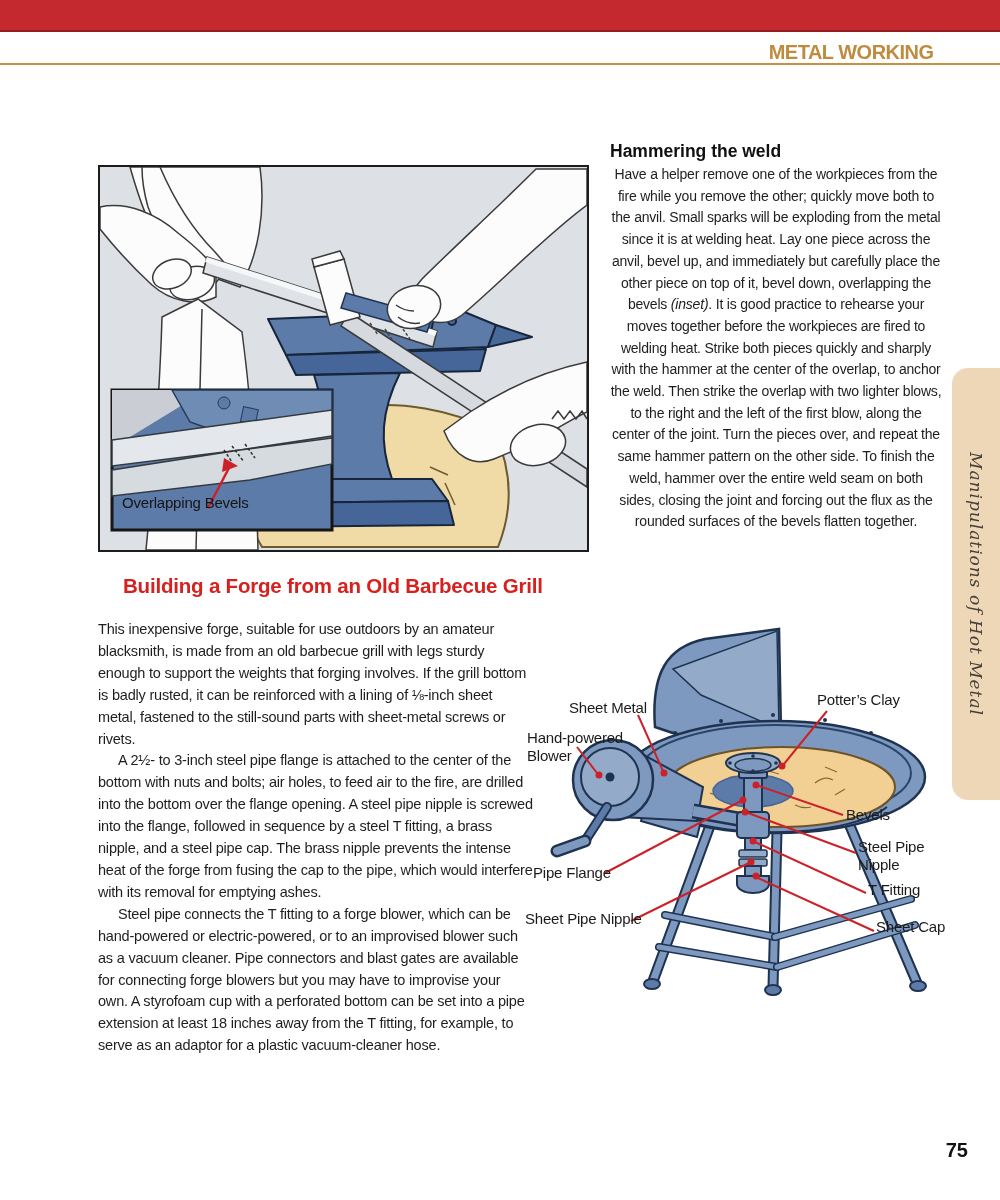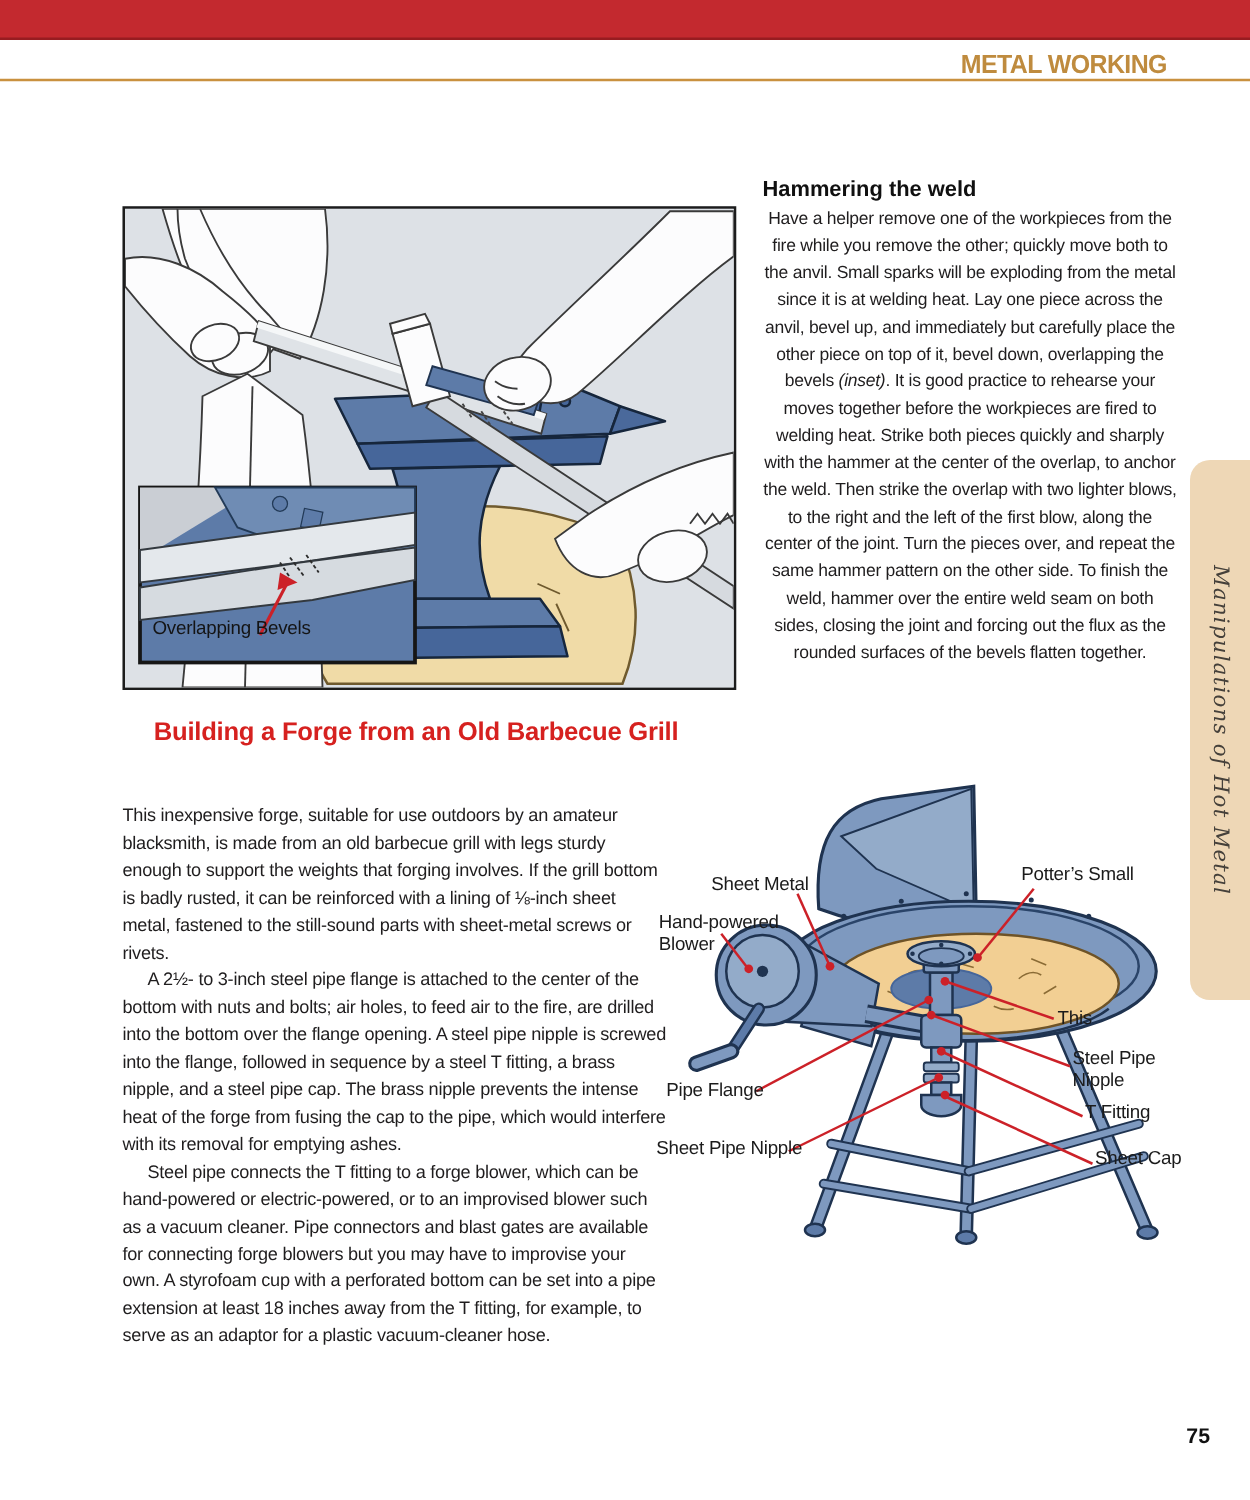--- a/index.html
+++ b/index.html
@@ -16,21 +16,21 @@
   .side-tab{position:absolute;right:0;top:368px;width:48px;height:432px;background:#eed7b6;
         border-radius:16px 0 0 16px;display:flex;align-items:center;justify-content:center;}
   .side-tab-text{writing-mode:vertical-rl;font-family:"DejaVu Serif", serif;font-style:italic;
         font-size:17px;color:#45403a;letter-spacing:1px;white-space:nowrap;}
 
   
   .h-small{position:absolute;left:610px;top:141px;font-size:17.5px;font-weight:bold;color:#101010;}
   .col-right{position:absolute;left:610px;top:164px;width:332px;font-size:14px;line-height:21.7px;
         letter-spacing:-0.2px;text-align:center;}
   .h-red{position:absolute;left:98px;top:574px;font-size:20.5px;font-weight:bold;color:#d6211f;letter-spacing:-0.2px;margin-left:25px;}
-  .col-left{position:absolute;left:98px;top:619px;width:436px;font-size:14.5px;line-height:21.9px;letter-spacing:-0.2px;margin-top:24px;}
+  .col-left{position:absolute;left:98px;top:619px;width:436px;font-size:14.5px;line-height:21.9px;letter-spacing:-0.2px;}
   .col-left p{margin:0;}
   .col-left p.indent{text-indent:20px;}
   .closing{position:absolute;left:525px;top:997px;width:424px;font-size:14.5px;line-height:21.9px;
         letter-spacing:-0.2px;text-indent:20px;}
   .italic{font-style:italic;}
 
   
   .illo1{position:absolute;left:98px;top:142px;width:487px;height:383px;border:2px solid #1c1c1c;
         box-sizing:content-box;background:#dde1e6;margin-top:23px;}
   .illo1 svg{display:block;}
@@ -42,21 +42,21 @@
   .lbl-sheet-metal{left:44px;top:84px;}
   .lbl-blower{left:2px;top:114px;width:104px;}
   .lbl-clay{left:292px;top:76px;}
   .lbl-grate{left:321px;top:191px;}
   .lbl-steel-nipple{left:333px;top:223px;width:84px;}
   .lbl-t-fitting{left:343px;top:266px;}
   .lbl-pipe-cap{left:351px;top:303px;}
   .lbl-pipe-flange{left:8px;top:249px;}
   .lbl-brass-nipple{left:0px;top:295px;}
 
-  .page-number{position:absolute;right:32px;top:1139px;font-size:17px;font-weight:bold;color:#111;}
+  .page-number{position:absolute;right:32px;top:1139px;font-size:20px;font-weight:bold;color:#111;}
 </style>
 </head>
 <body>
 
 <div class="page">
 
   <div class="red-band"></div>
   <div class="header-title">METAL WORKING</div>
   <div class="gold-rule"></div>
 
@@ -227,22 +227,22 @@
           <circle cx="231" cy="170" r="3.5"></circle>
         <circle cx="220" cy="197" r="3.5"></circle>
           <circle cx="228" cy="226" r="3.5"></circle>
         <circle cx="231" cy="261" r="3.5"></circle>
           <circle cx="218" cy="185" r="3.5"></circle>
         <circle cx="226" cy="247" r="3.5"></circle>
       </g>
     </svg>
     <div class="lbl lbl-sheet-metal">Sheet Metal</div>
     <div class="lbl lbl-blower">Hand-powered Blower</div>
-    <div class="lbl lbl-clay">Potter’s Small</div>
-    <div class="lbl lbl-grate">This</div>
+    <div class="lbl lbl-clay">Potter’s Clay</div>
+    <div class="lbl lbl-grate">Bevels</div>
     <div class="lbl lbl-steel-nipple">Steel Pipe Nipple</div>
     <div class="lbl lbl-t-fitting">T Fitting</div>
     <div class="lbl lbl-pipe-cap">Sheet Cap</div>
     <div class="lbl lbl-pipe-flange">Pipe Flange</div>
     <div class="lbl lbl-brass-nipple">Sheet Pipe Nipple</div>
   </div>
 
 
   <div class="side-tab">
     <span class="side-tab-text">Manipulations of Hot Metal</span>

